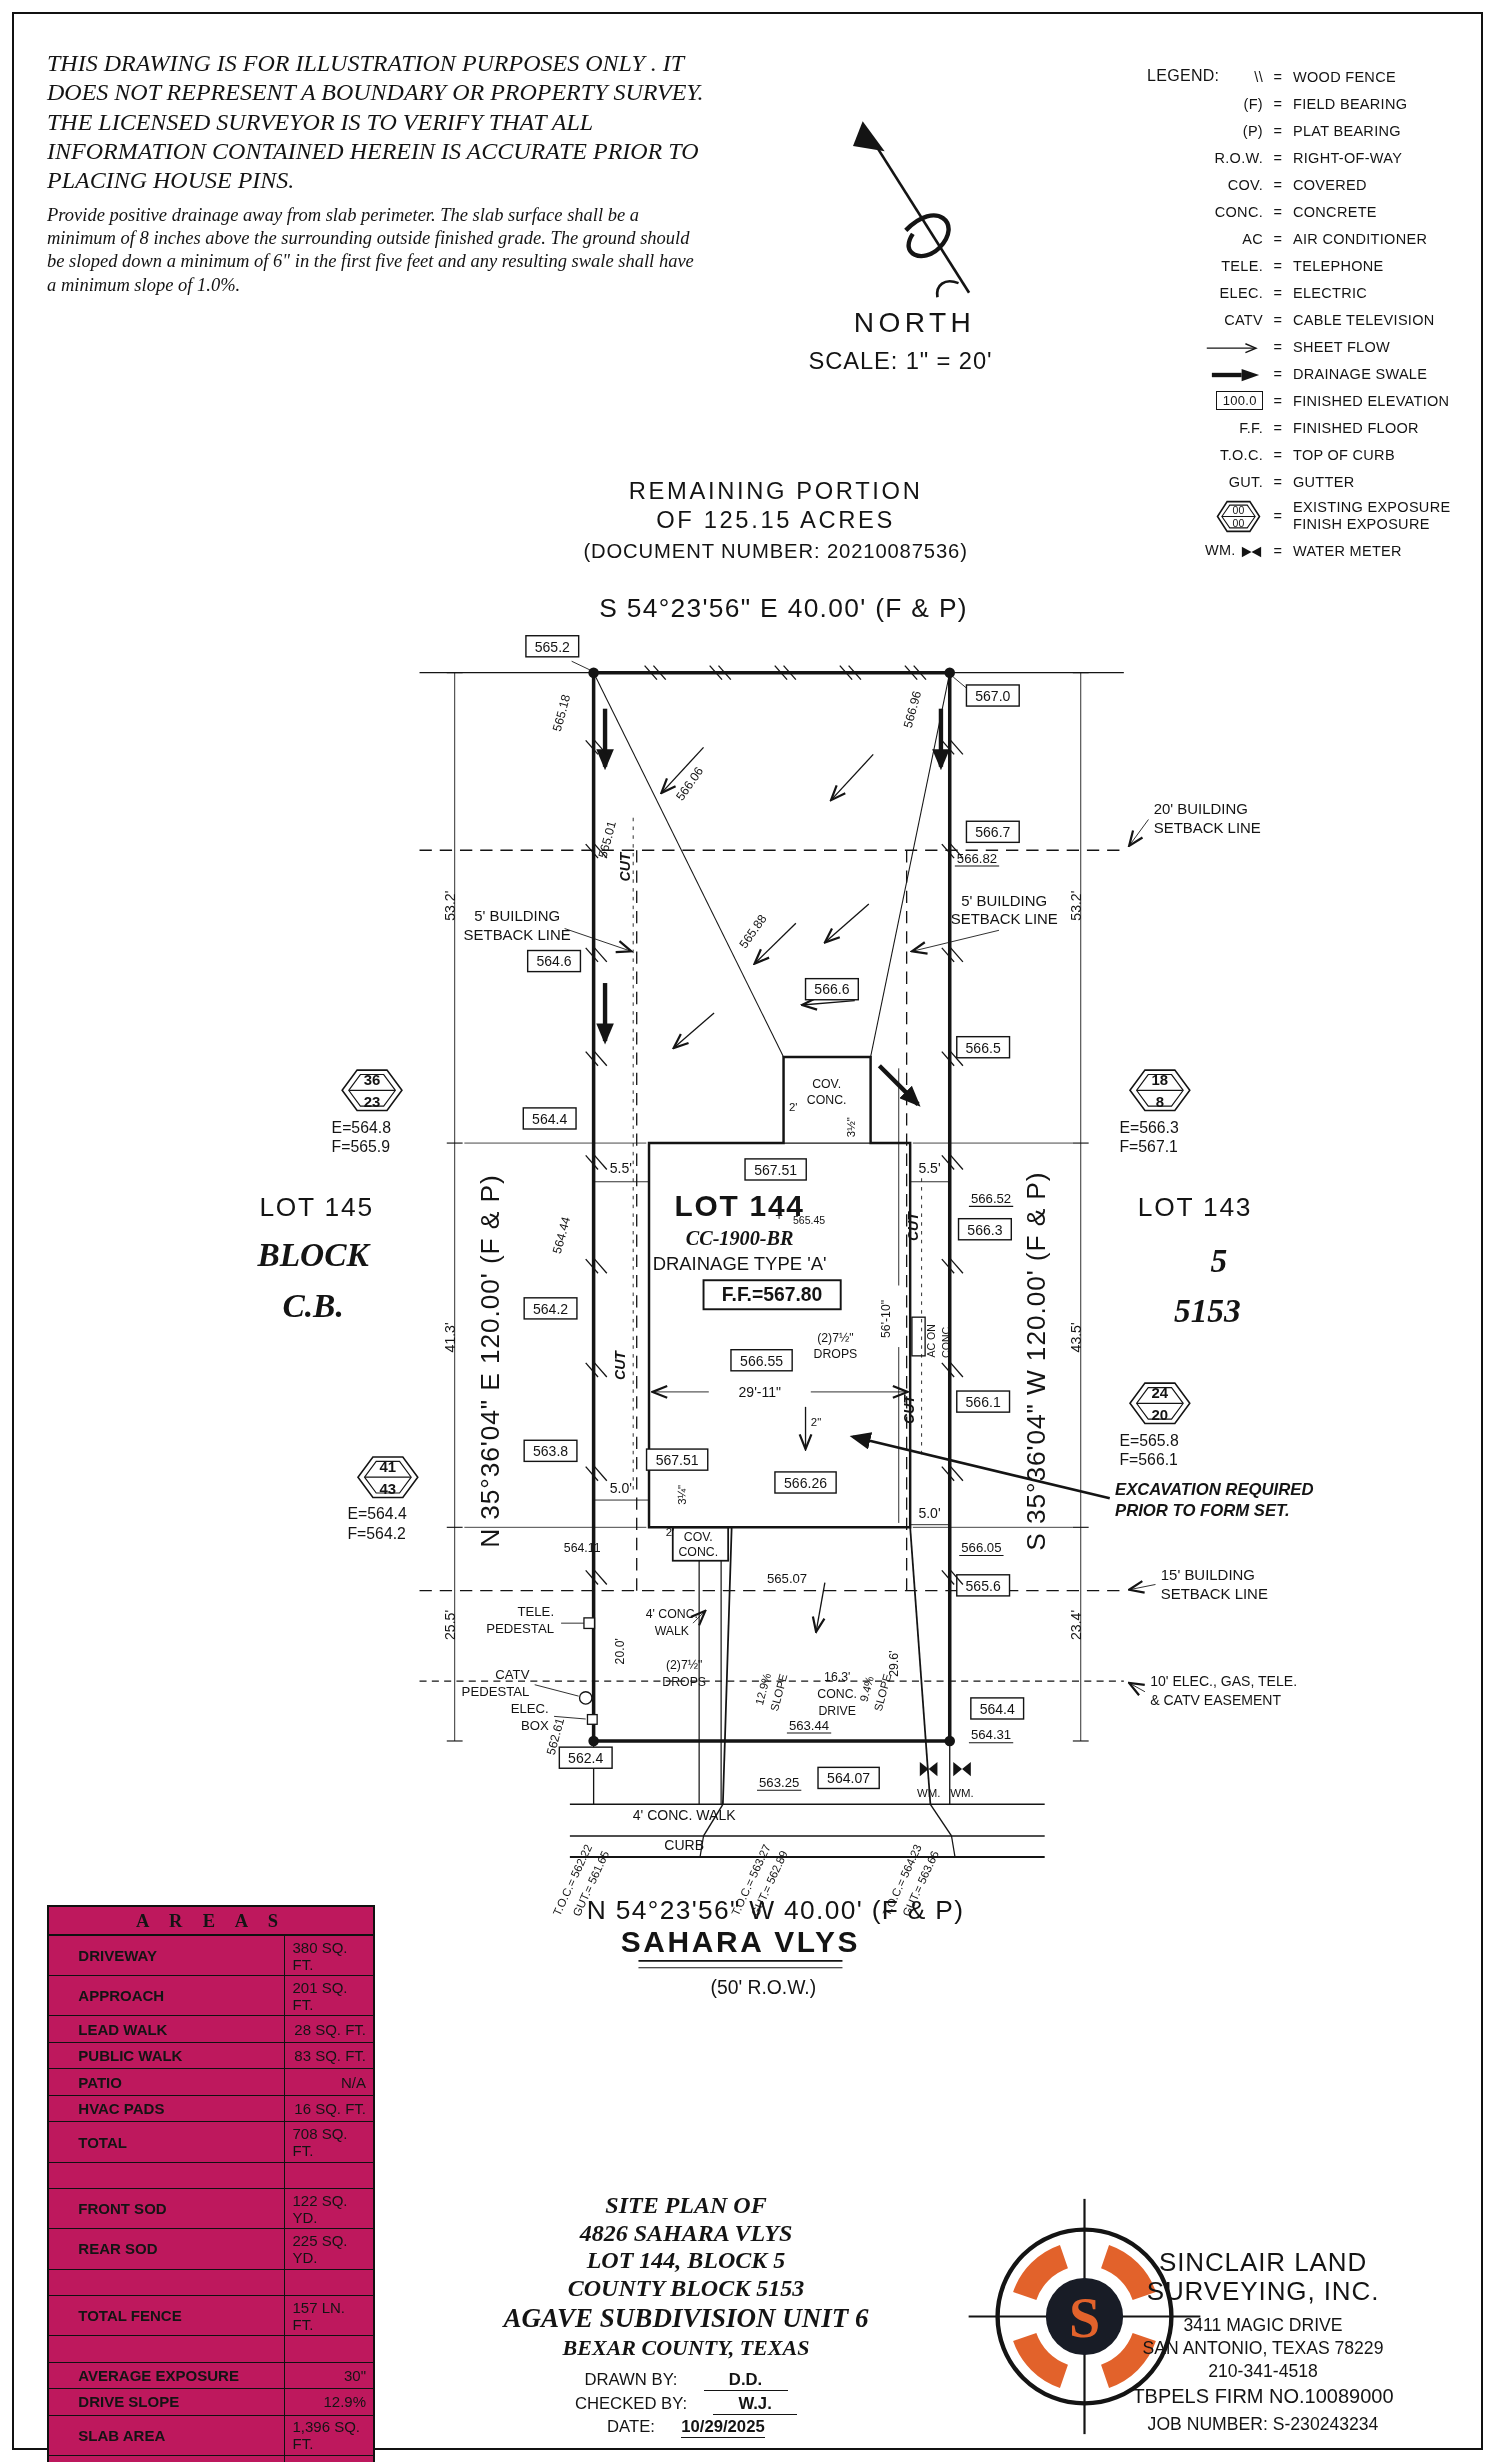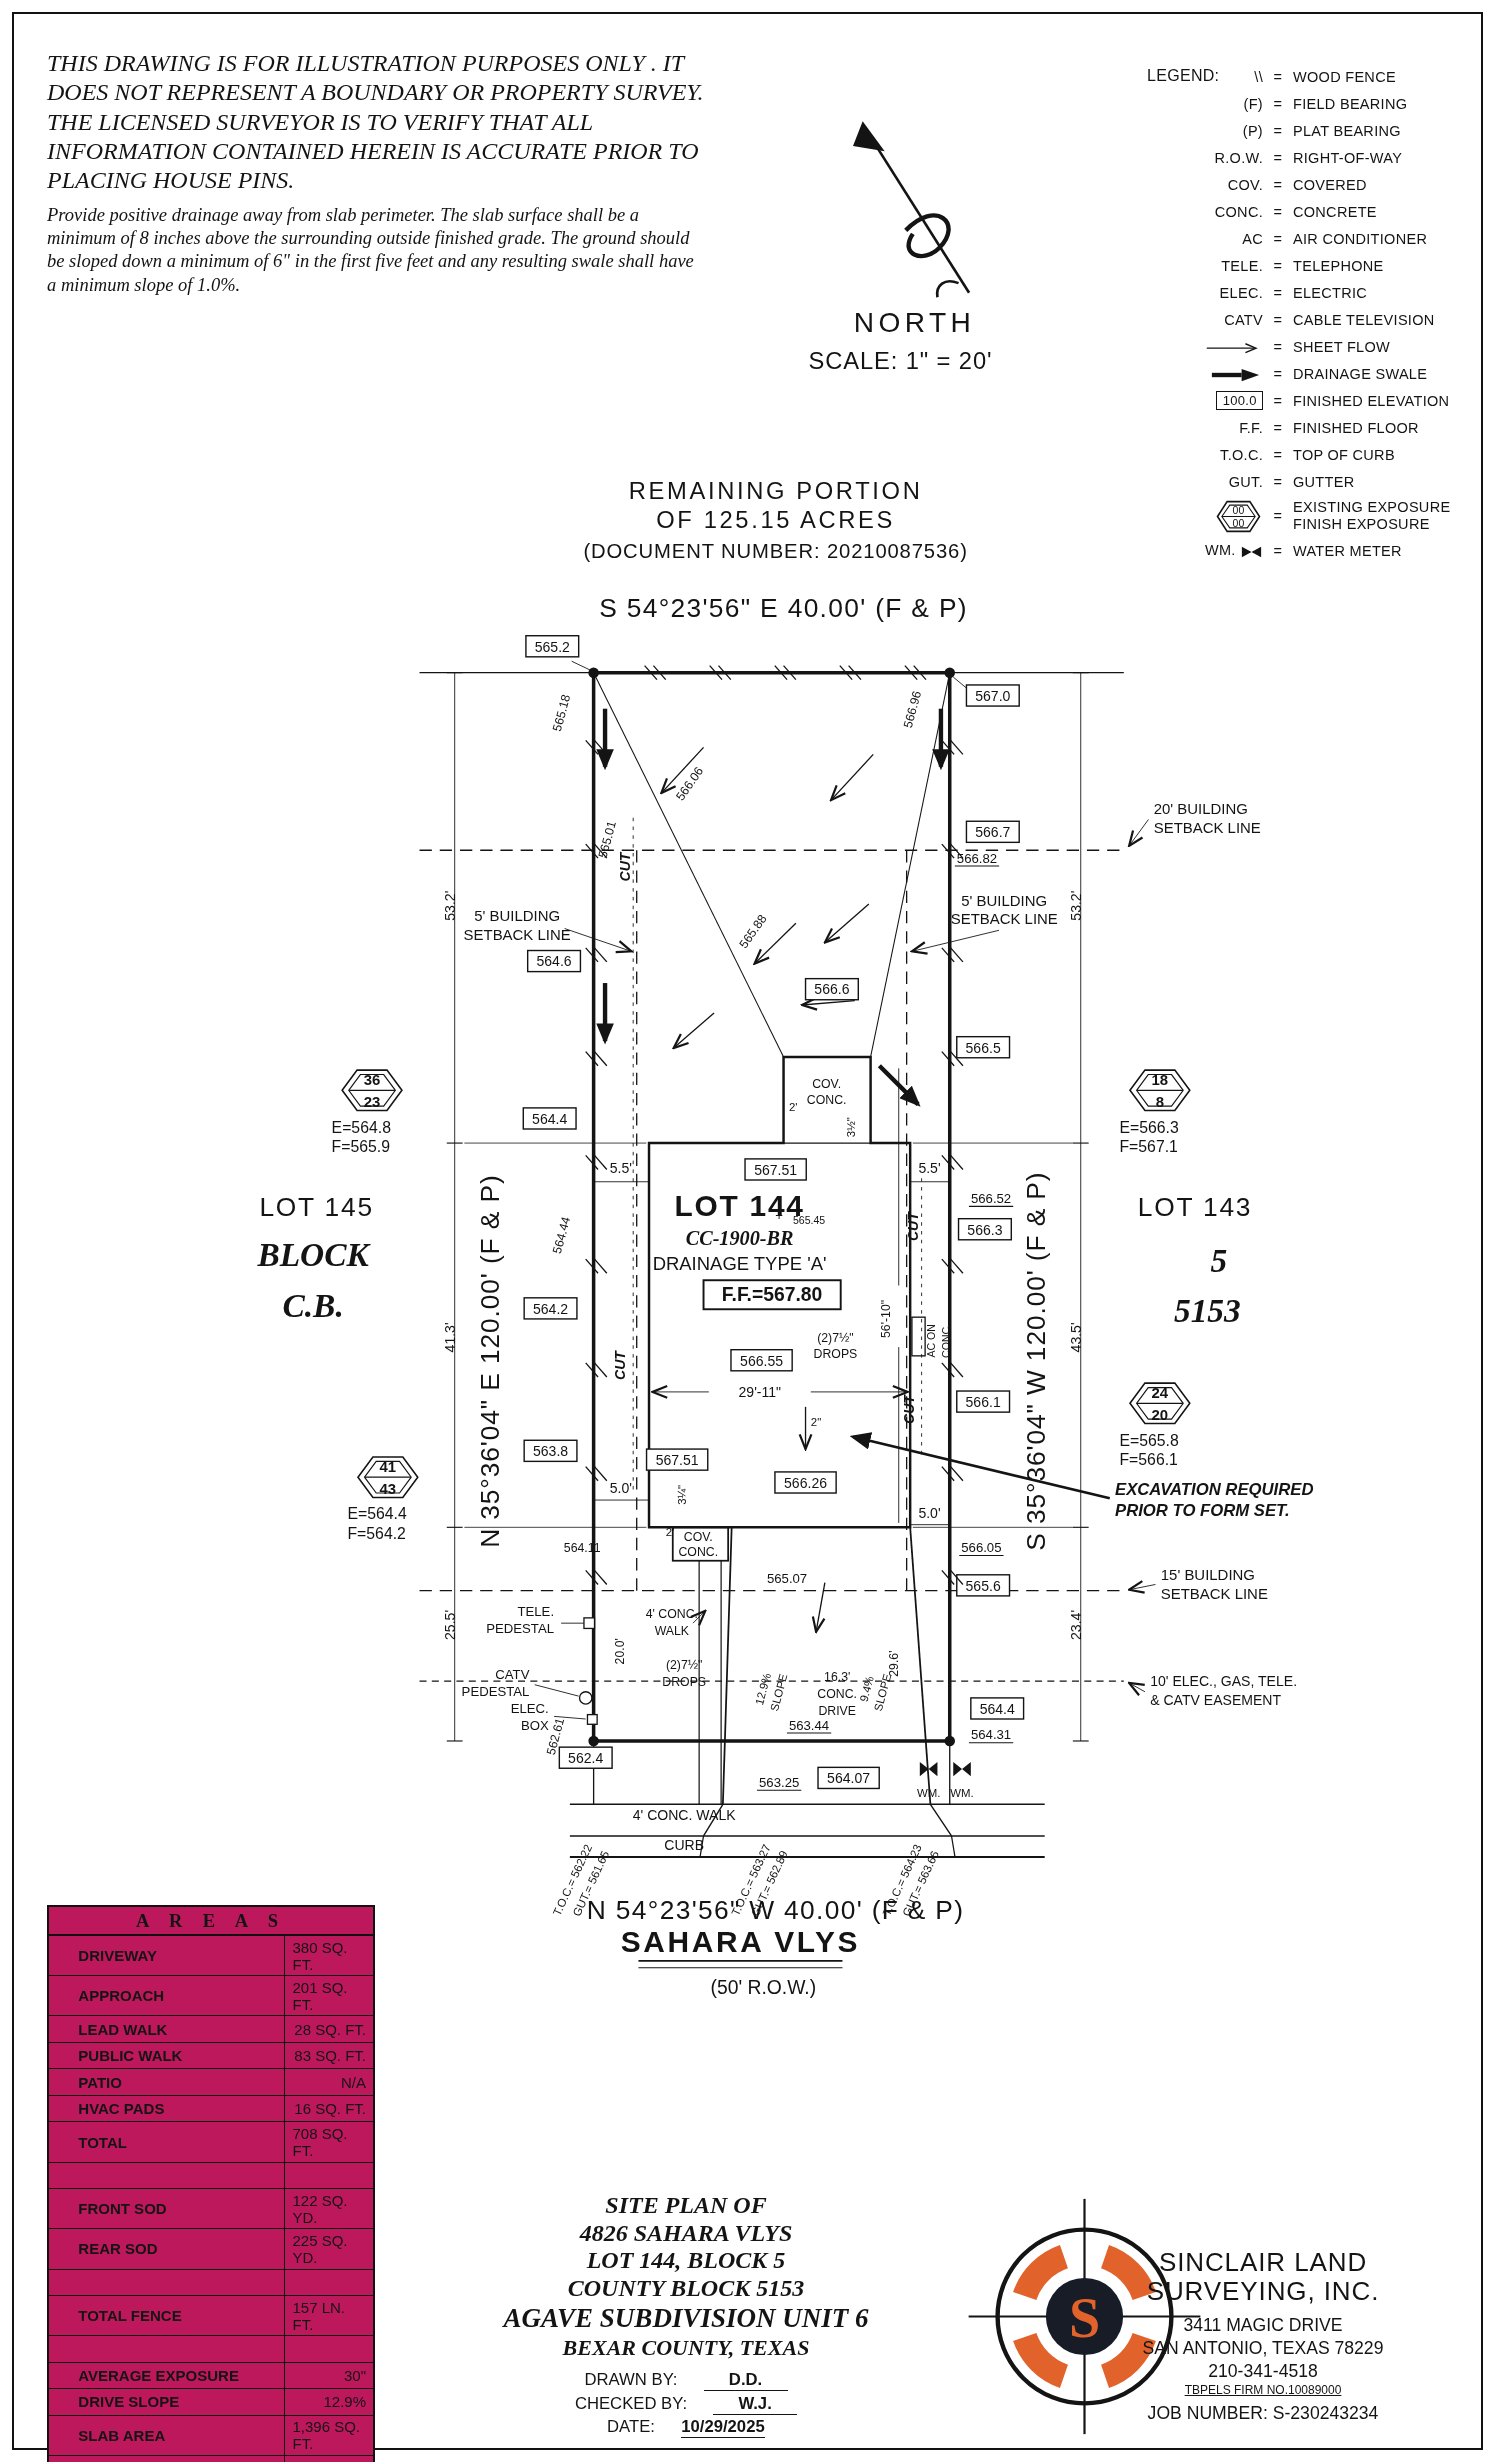--- a/index.html
+++ b/index.html
@@ -45,21 +45,21 @@
   .tb-big { font-size:27px; line-height:1.2; }
   .tb-sm { font-size:22px; line-height:1.2; }
   .tb-meta { margin-top:8.8px; font-family:"Liberation Sans", sans-serif; font-style:normal; font-weight:normal; font-size:16.7px; }
   .tb-meta-row { display:flex; justify-content:center; gap:26px; margin-top:2.6px; }
   .tb-meta-val { border-bottom:1.4px solid #141414; min-width:84px; font-weight:bold; }
 
   
   .company { position:absolute; left:1118px; top:2248px; width:290px; text-align:center; }
   .co-name { font-size:26px; letter-spacing:0.9px; line-height:1.1; }
   .co-addr { margin-top:8.8px; font-size:17.6px; line-height:1.3; }
-  .co-firm { font-size:12px;text-decoration:underline; }
+  .co-firm { font-size:20px; }
   .co-job  { margin-top:5.3px; font-size:17.6px; }
   .logo { position:absolute; left:966px; top:2195px; }
 </style>
 </head>
 <body>
 
 <div class="sheet">
   <div class="frame"></div>
 
   <svg id="plan-svg" viewBox="0 0 1700 2800">

